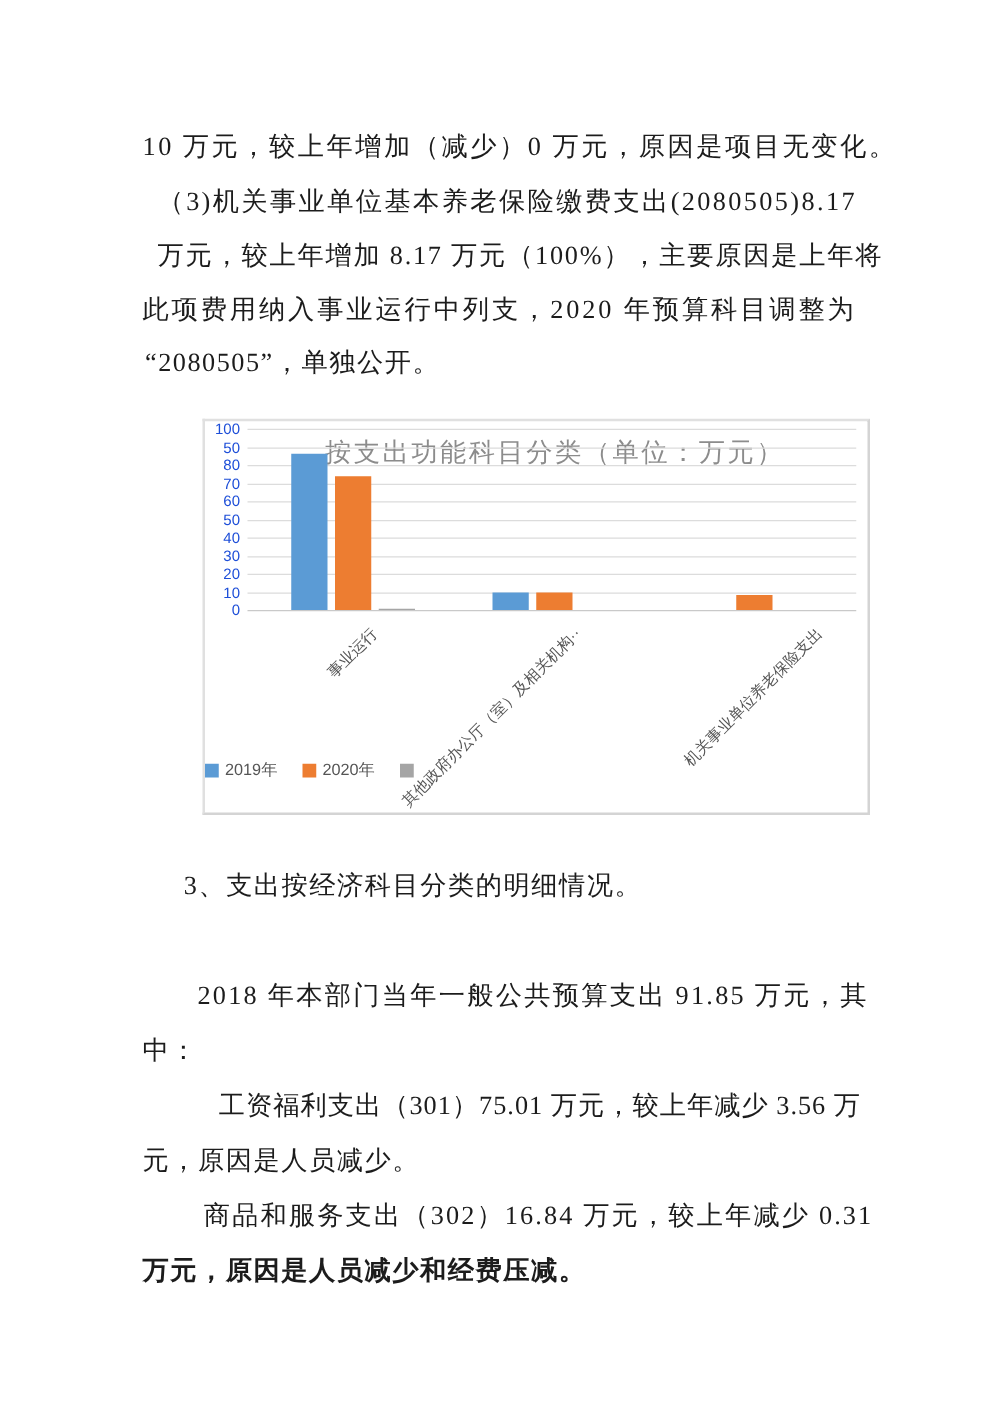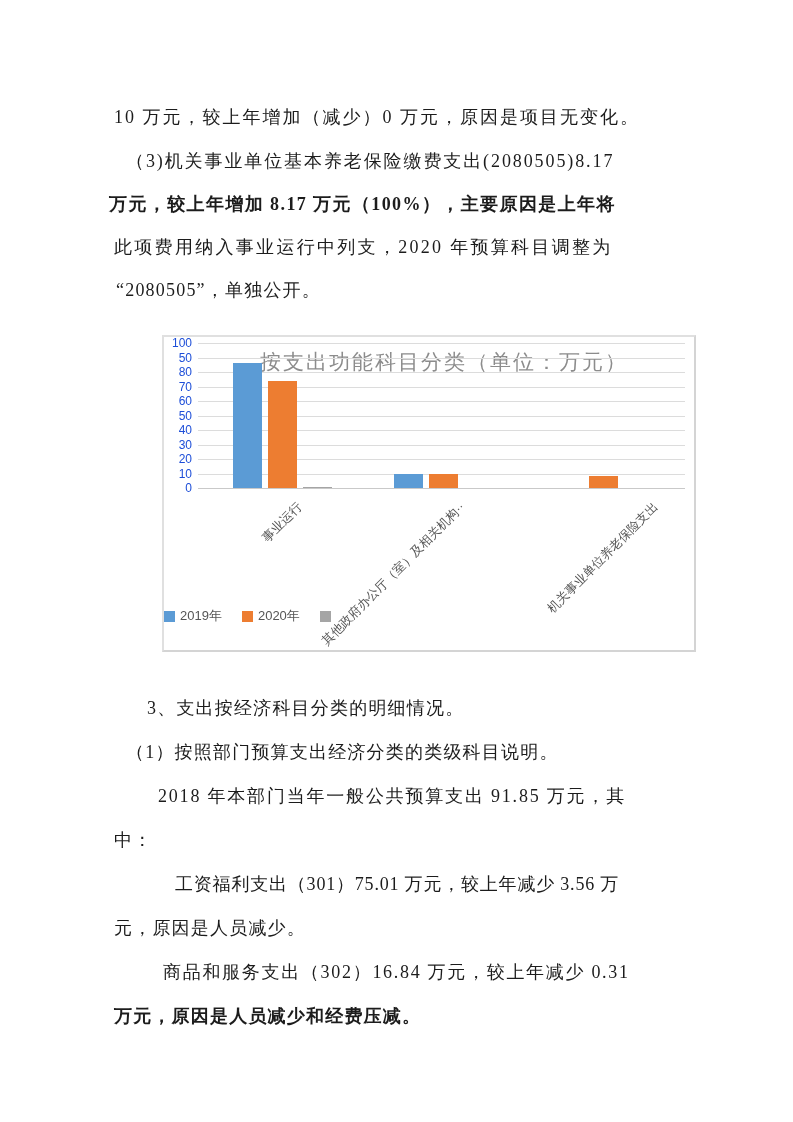--- a/index.html
+++ b/index.html
@@ -3,28 +3,28 @@
 <meta charset="utf-8">
 <style>
   * { margin:0; padding:0; box-sizing:border-box; }
   html,body { background:#ffffff; }
   .page {
     position:relative; width:793px; height:1122px; background:#ffffff;
     font-family:"Liberation Serif","DejaVu Serif",serif; color:#1c1c1c;
     overflow:hidden;
   }
   .bodyline {
-    position:absolute; font-size:18px; line-height:26px;
+    position:absolute; font-size:21px; line-height:26px;
     letter-spacing:1.2px; white-space:nowrap;
   }
   .fill { letter-spacing:2px; }
   
   .l1  { top:104px; left:114px; }
   .l2  { top:148px; left:126px; letter-spacing:1.9px; }
-  .l3  { top:191px; left:109px; letter-spacing:1.4px;font-weight:bold; }
+  .l3  { top:191px; left:126px; letter-spacing:1.4px; }
   .l4  { top:234px; left:114px; letter-spacing:2.3px; }
   .l5  { top:277px; left:116px; }
   
   .l6  { top:695px; left:147px; }
   .l7  { top:739px; left:126px; }
   .l8  { top:783px; left:158px; letter-spacing:1.8px; }
   .l9  { top:827px; left:114px; }
   .l10 { top:871px; left:175px; letter-spacing:0.8px; }
   .l11 { top:915px; left:114px; }
   .l12 { top:959px; left:163px; letter-spacing:1.7px; }
@@ -120,21 +120,20 @@
         <span class="legend-label">2020年</span>
       </div>
       <div class="legend-item">
         <span class="swatch" style="background: rgb(165, 165, 165);"></span>
         <span class="legend-label"></span>
       </div>
     </div>
   </div>
 
   <div class="bodyline l6">3、支出按经济科目分类的明细情况。</div>
-  <div class="bodyline l7">（1）按照部门预算支出经济分类的类级科目说明。</div>
   <div class="bodyline l8">2018 年本部门当年一般公共预算支出 91.85 万元，其</div>
   <div class="bodyline l9">中：</div>
   <div class="bodyline l10">工资福利支出（301）75.01 万元，较上年减少 3.56 万</div>
   <div class="bodyline l11">元，原因是人员减少。</div>
   <div class="bodyline l12">商品和服务支出（302）16.84 万元，较上年减少 0.31</div>
   <div class="bodyline l13">万元，原因是人员减少和经费压减。</div>
 
 </div>
 
 </body></html>

